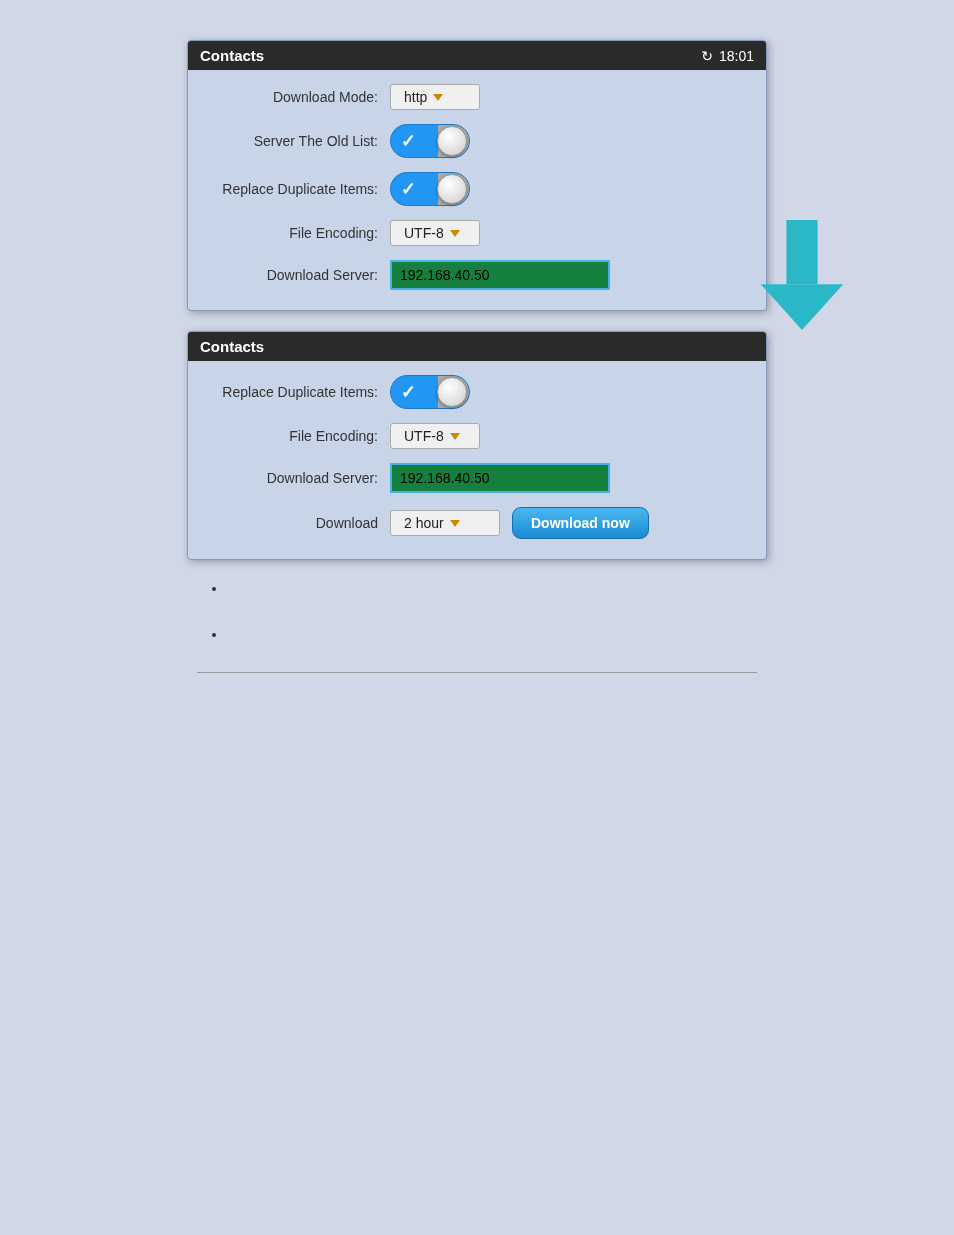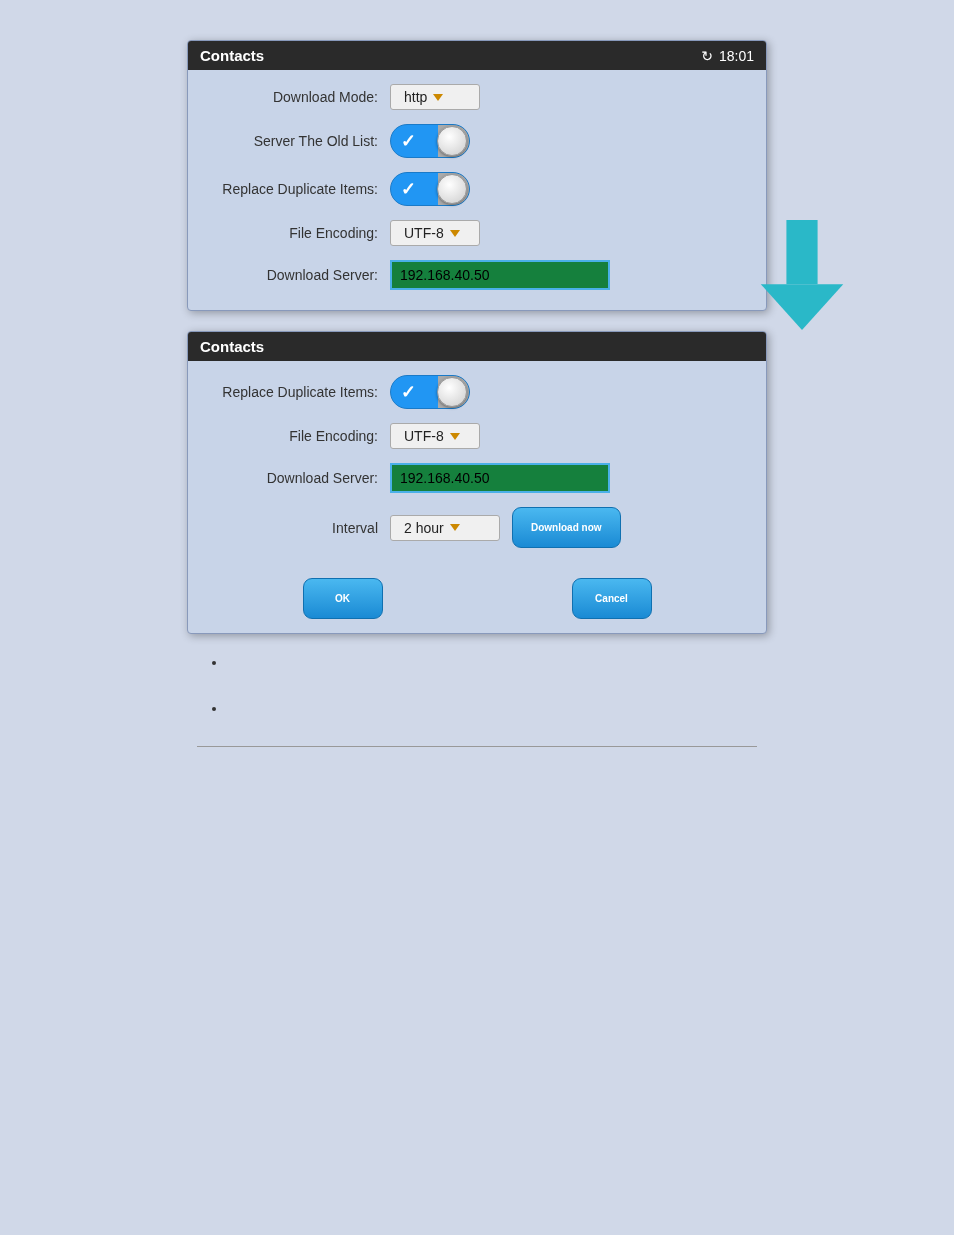--- a/index.html
+++ b/index.html
@@ -137,22 +137,22 @@
       width: 220px;
       outline: none;
     }
 
     
     .btn-blue {
       background: linear-gradient(to bottom, #4ab8f0, #1a8ad4);
       color: #fff;
       border: 1px solid #1070b0;
       border-radius: 9px;
-      padding: 14px 18px;
-      font-size: 10px;
+      padding: 7px 18px;
+      font-size: 14px;
       cursor: pointer;
       font-weight: bold;
     }
 
     
     .teal-arrow {
       width: 90px;
       height: 110px;
     }
 
@@ -285,34 +285,30 @@
             <div class="dropdown-arrow"></div>
           </div>
         </div>
 
         <div class="form-row">
           <span class="form-label">Download Server:</span>
           <input type="text" class="text-input" value="192.168.40.50" style="">
         </div>
 
         <div class="form-row">
-          <span class="form-label">Interval</span>
+          <span class="form-label">Download</span>
           <div class="dropdown" style="min-width: 110px;">
             <span>2 hour</span>
             <div class="dropdown-arrow"></div>
           </div>
           <button class="btn-blue">Download now</button>
         </div>
 
       </div>
 
-      <div class="ok-cancel-row">
-        <button class="btn-blue" style="min-width: 80px;">OK</button>
-        <button class="btn-blue" style="min-width: 80px;">Cancel</button>
-      </div>
 
     </div>
 
   </div>
 
   <div class="bottom-section">
     <ul class="bullet-list">
       <li></li>
       <li></li>
     </ul>

